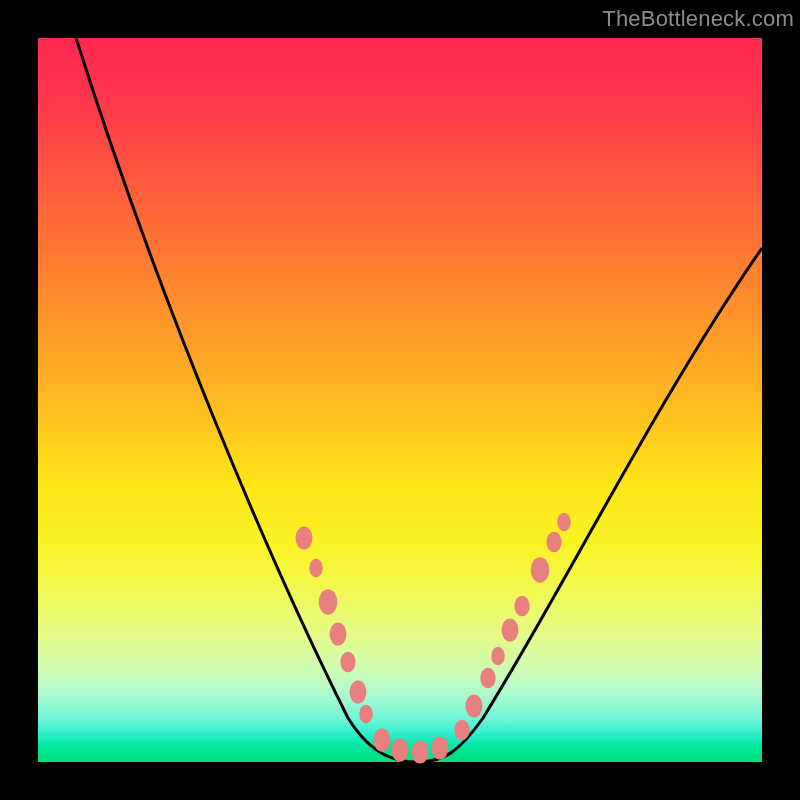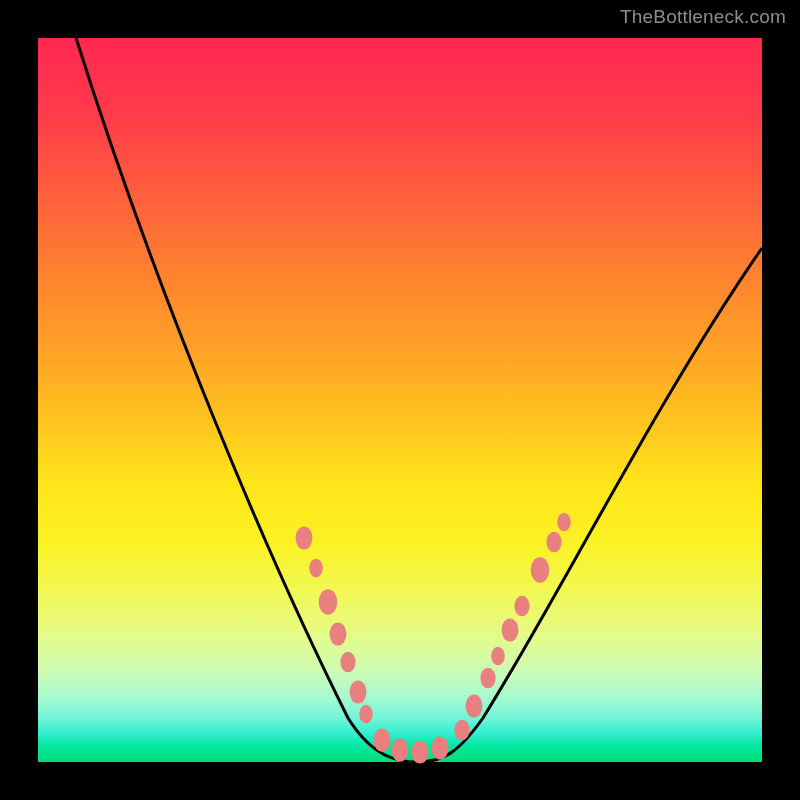--- a/index.html
+++ b/index.html
@@ -40,23 +40,23 @@
       #a8fad0 91%,
       #70f5d8 94%,
       #35eed0 96%,
       #08e8a8 97.5%,
       #00e28a 99%,
       #00dd7a 100%);
   }
   .watermark {
     position: absolute;
     top: 6px;
-    right: 14px;
+    right: 6px;
     color: #8c8c8c;
-    font-size: 19px;
+    font-size: 22px;
     font-weight: 500;
     letter-spacing: 0.2px;
     user-select: none;
   }
   svg.curve {
     position: absolute;
     left: 0;
     top: 0;
     width: 724px;
     height: 724px;

